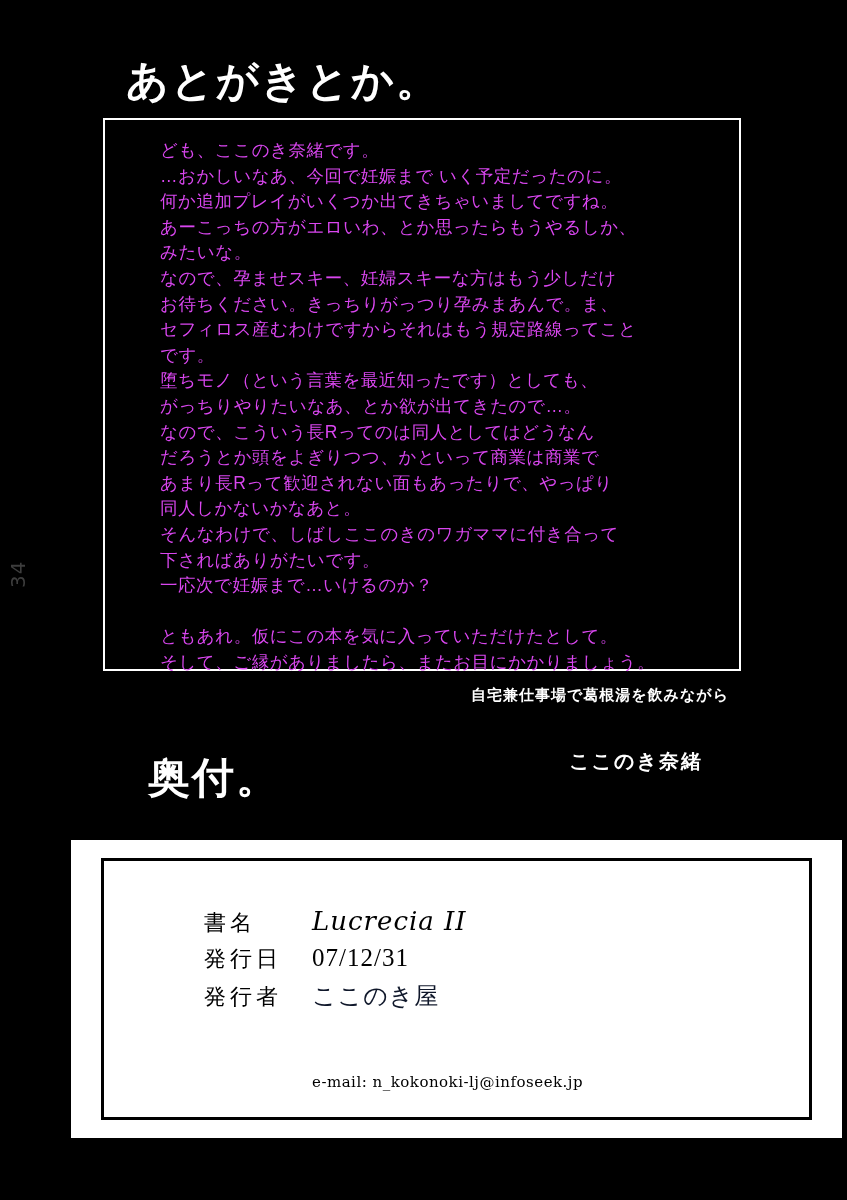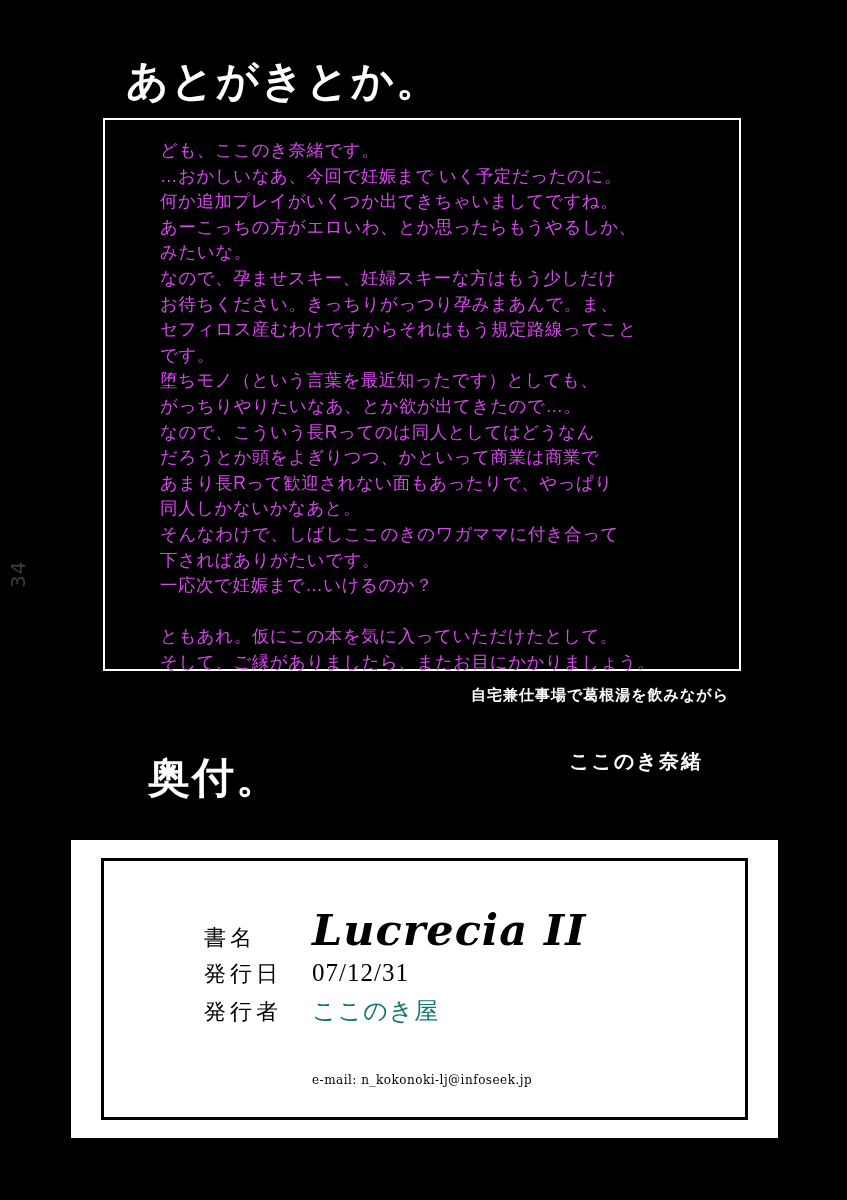--- a/index.html
+++ b/index.html
@@ -103,21 +103,21 @@
     font-weight: bold;
     letter-spacing: 2px;
     color: #ffffff;
     white-space: nowrap;
   }
 
   .colophon-outer {
     position: absolute;
     left: 71px;
     top: 840px;
-    width: 707px;
+    width: 771px;
     height: 298px;
     background: #ffffff;
   }
   .colophon-inner {
     position: absolute;
     left: 30px;
     top: 18px;
     right: 30px;
     bottom: 18px;
     border: 3px solid #000000;
@@ -139,27 +139,26 @@
   .clabel {
     width: 108px;
     font-size: 22px;
     letter-spacing: 4px;
     color: #000000;
     font-family: "DejaVu Sans", sans-serif;
     white-space: nowrap;
   }
   .cvalue-title {
     font-family: "DejaVu Serif", serif;
-    font-size: 43px;
+    font-size: 26px;
     font-style: italic;
     letter-spacing: 1px;
     color: #000000;
     line-height: 1.05;
     white-space: nowrap;
-    font-weight: bold;
   }
   .cvalue-date {
     font-family: Liberation Serif, serif;
     font-size: 25px;
     letter-spacing: 1px;
     color: #000000;
     white-space: nowrap;
   }
   .cvalue-printer {
     font-size: 24px;
@@ -168,29 +167,29 @@
     white-space: nowrap;
   }
   .printer-honorific {
     font-size: 16px;
     letter-spacing: 1px;
     margin-left: 22px;
   }
   .cvalue-publisher {
     font-size: 24px;
     letter-spacing: 1px;
-    color: #0f766e;
+    color: #0f172a;
     white-space: nowrap;
   }
   .colophon-email {
     position: absolute;
     left: 208px;
     top: 212px;
     font-family: "DejaVu Serif", serif;
-    font-size: 12px;
+    font-size: 15px;
     color: #000000;
     letter-spacing: 0.5px;
     white-space: nowrap;
   }
 </style>
 </head>
 <body>
 
 <div class="page">
 

